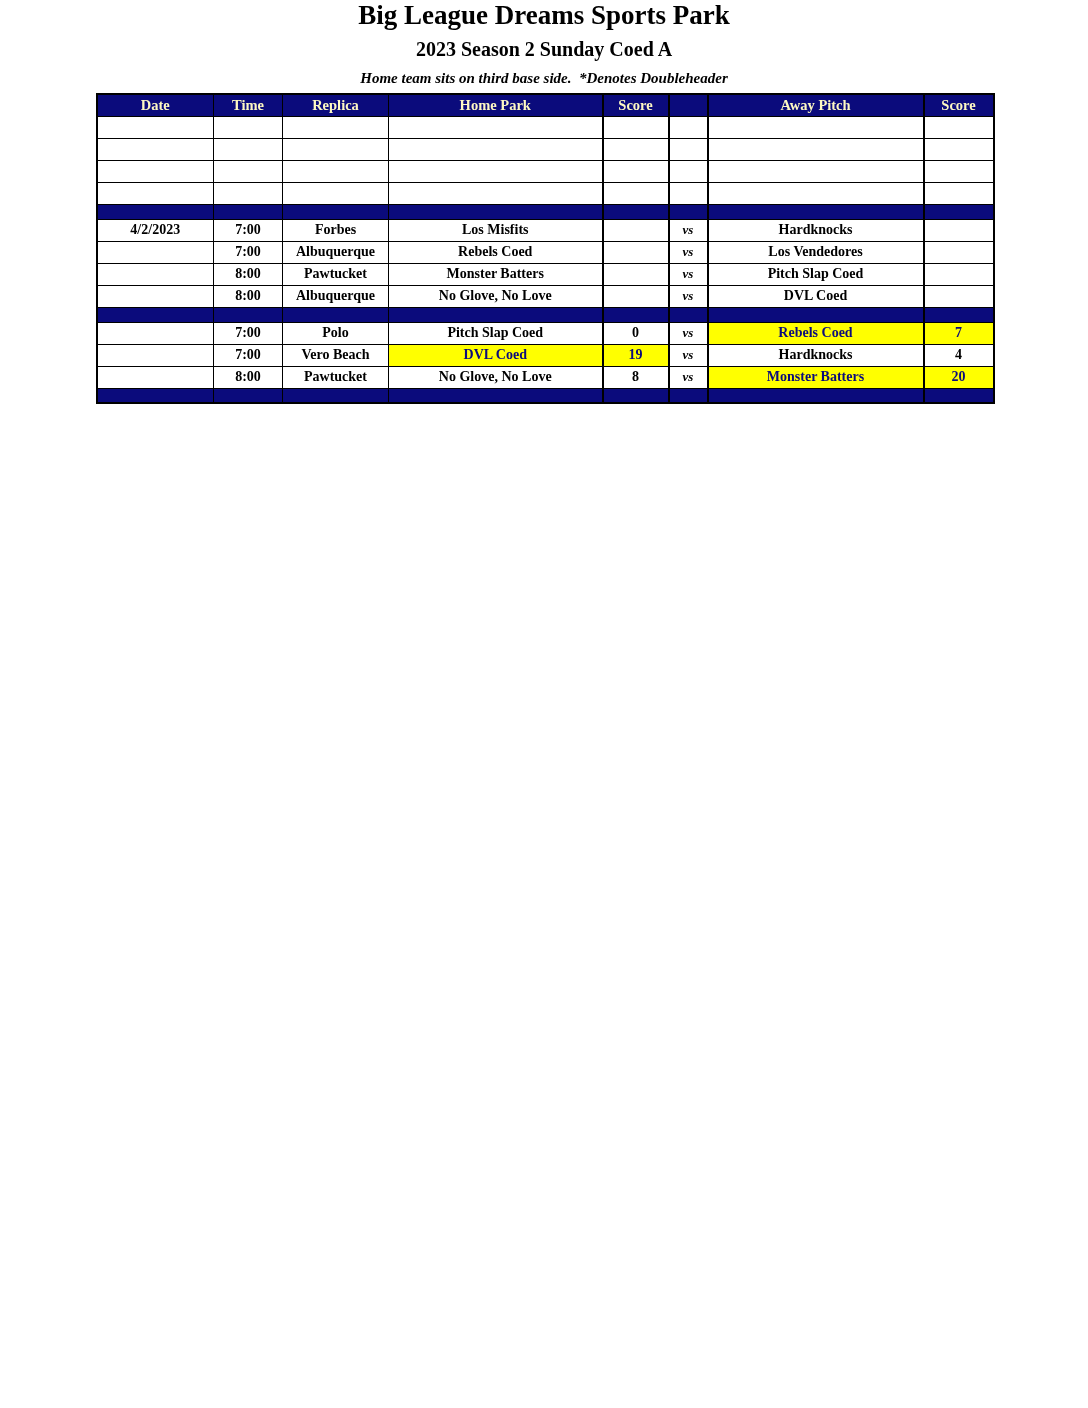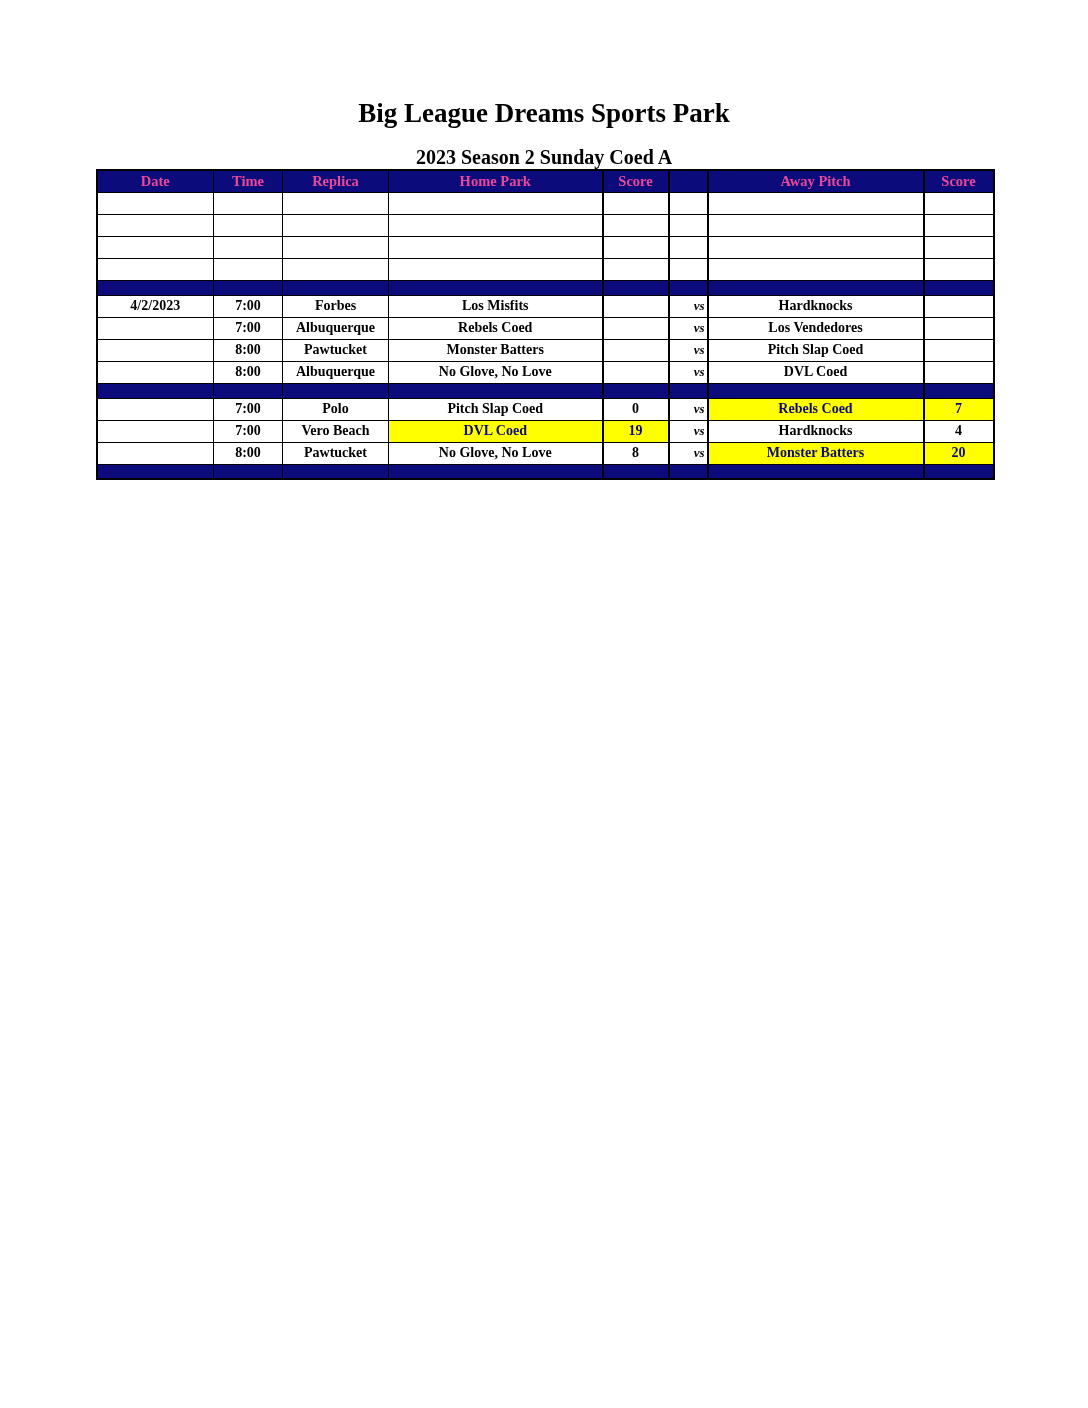--- a/index.html
+++ b/index.html
@@ -10,31 +10,30 @@
   body {
     width: 1088px;
     height: 1408px;
     font-family: "Liberation Serif", "DejaVu Serif", serif;
     color: #000000;
     position: relative;
   }
   .page {
     width: 897px;
     margin: 0 auto;
-    padding-top: 98px;
   }
   .title {
     margin: 0;
     text-align: center;
     font-size: 27px;
     font-weight: bold;
     letter-spacing: 0px;
   }
   .subtitle {
-    margin: 17px 0 0 0;
+    margin: 7px 0 0 0;
     text-align: center;
     font-size: 20px;
     font-weight: bold;
   }
   .note {
     margin: 9px 0 6px 0;
     text-align: center;
     font-size: 15px;
     font-weight: bold;
     font-style: italic;
@@ -60,44 +59,44 @@
   }
   
   table.sched th:nth-child(5), table.sched td:nth-child(5),
   table.sched th:nth-child(6), table.sched td:nth-child(6),
   table.sched th:nth-child(7), table.sched td:nth-child(7),
   table.sched th:nth-child(8), table.sched td:nth-child(8) {
     border-left-width: 2px;
   }
   table.sched thead th {
     background: var(--navy);
-    color: #ec4899;
+    color: #fef9c3;
     font-size: 14.5px;
     height: 22px;
   }
   table.sched tr.separator td {
     background: var(--navy);
     height: 15px;
   }
   table.sched td.vs {
     font-style: italic;
     font-size: 13px;
-    text-align: right;
   }
   table.sched td.hl {
     background: var(--yellow);
     color: var(--navy);
   }
 </style>
 </head>
 <body>
 
 <div class="page">
   <h1 class="title">Big League Dreams Sports Park</h1>
   <h2 class="subtitle">2023 Season 2 Sunday Coed A</h2>
+  <div class="note">Home team sits on third base side.  *Denotes Doubleheader</div>
 
   <table class="sched">
     <colgroup>
       <col style="width:117px">
         <col style="width:69px">
         <col style="width:106px">
         <col style="width:214px">
       <col style="width:66px">
         <col style="width:39px">
         <col style="width:216px">

